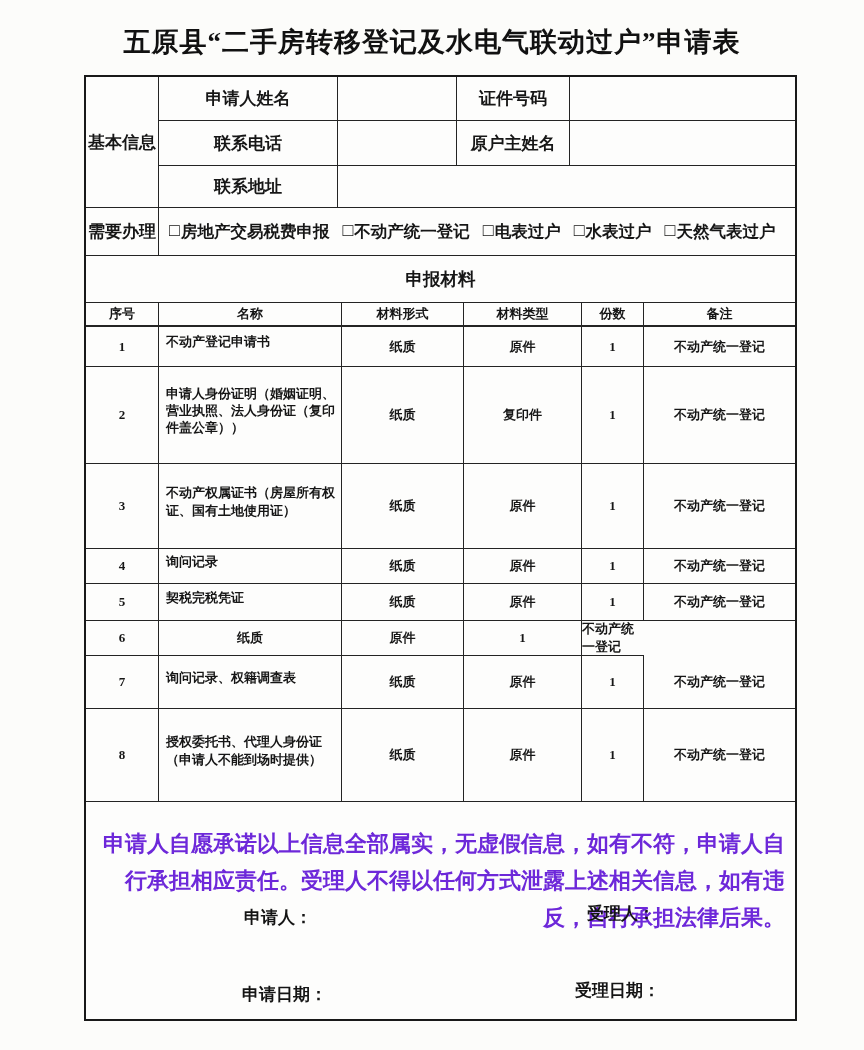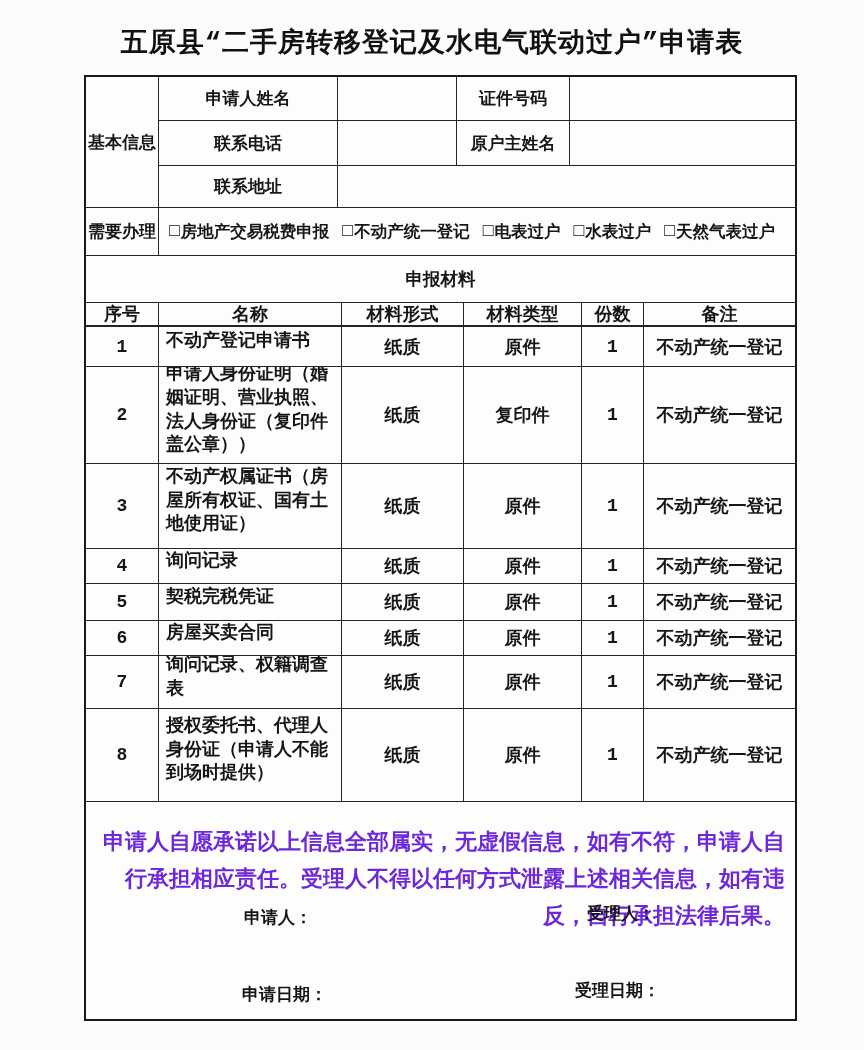--- a/index.html
+++ b/index.html
@@ -1,21 +1,21 @@
 <!DOCTYPE html>
 <html><head>
 <meta charset="utf-8">
 <style>
   * { box-sizing: border-box; margin: 0; padding: 0; }
   html,body { background:#fbfbf9; }
   .page {
     position: relative;
     width: 864px; height: 1050px;
     background:#fcfcfa;
-    font-family: Liberation Mono, monospace;
+    font-family: Liberation Serif, serif;
     color:#141414;
     overflow:hidden;
   }
   .title {
     position:absolute; top:24px; left:0; width:864px;
     text-align:center;
     font-size:27px; font-weight:700; letter-spacing:1px;
     color:#111;
   }
   .form {
@@ -53,21 +53,21 @@
   .mrow {
     display:grid;
     grid-template-columns:73px 183px 122px 118px 62px 1fr;
   }
   .mhead { height:24px; }
   .mhead .c { font-size:16.5px; border-bottom-width:2.2px; }
   .name-cell {
     justify-content:flex-start; text-align:left;
     padding:3px 6px 12px 7px; line-height:1.32; font-size:16.5px;
   }
-  .mrow .c { font-size:18px; }
+  .mrow .c { font-size:13px; }
   
   .bottom { position:relative; height:218px; }
   .decl {
     padding:24px 10px 0 10px;
     text-align:right;
     font-size:22px; font-weight:700; line-height:1.68;
     color:#6d28d9;
   }
   .sig { position:absolute; font-size:17px; font-weight:700; }
 </style>
@@ -166,21 +166,20 @@
     <div class="mrow" style="height:37px">
       <div class="c">5</div>
       <div class="c name-cell">契税完税凭证</div>
       <div class="c">纸质</div>
       <div class="c">原件</div>
       <div class="c">1</div>
       <div class="c nr">不动产统一登记</div>
     </div>
     <div class="mrow" style="height:35px">
       <div class="c">6</div>
-      <div class="c name-cell">房屋买卖合同</div>
       <div class="c">纸质</div>
       <div class="c">原件</div>
       <div class="c">1</div>
       <div class="c nr">不动产统一登记</div>
     </div>
     <div class="mrow" style="height:53px">
       <div class="c">7</div>
       <div class="c name-cell">询问记录、权籍调查表</div>
       <div class="c">纸质</div>
       <div class="c">原件</div>

